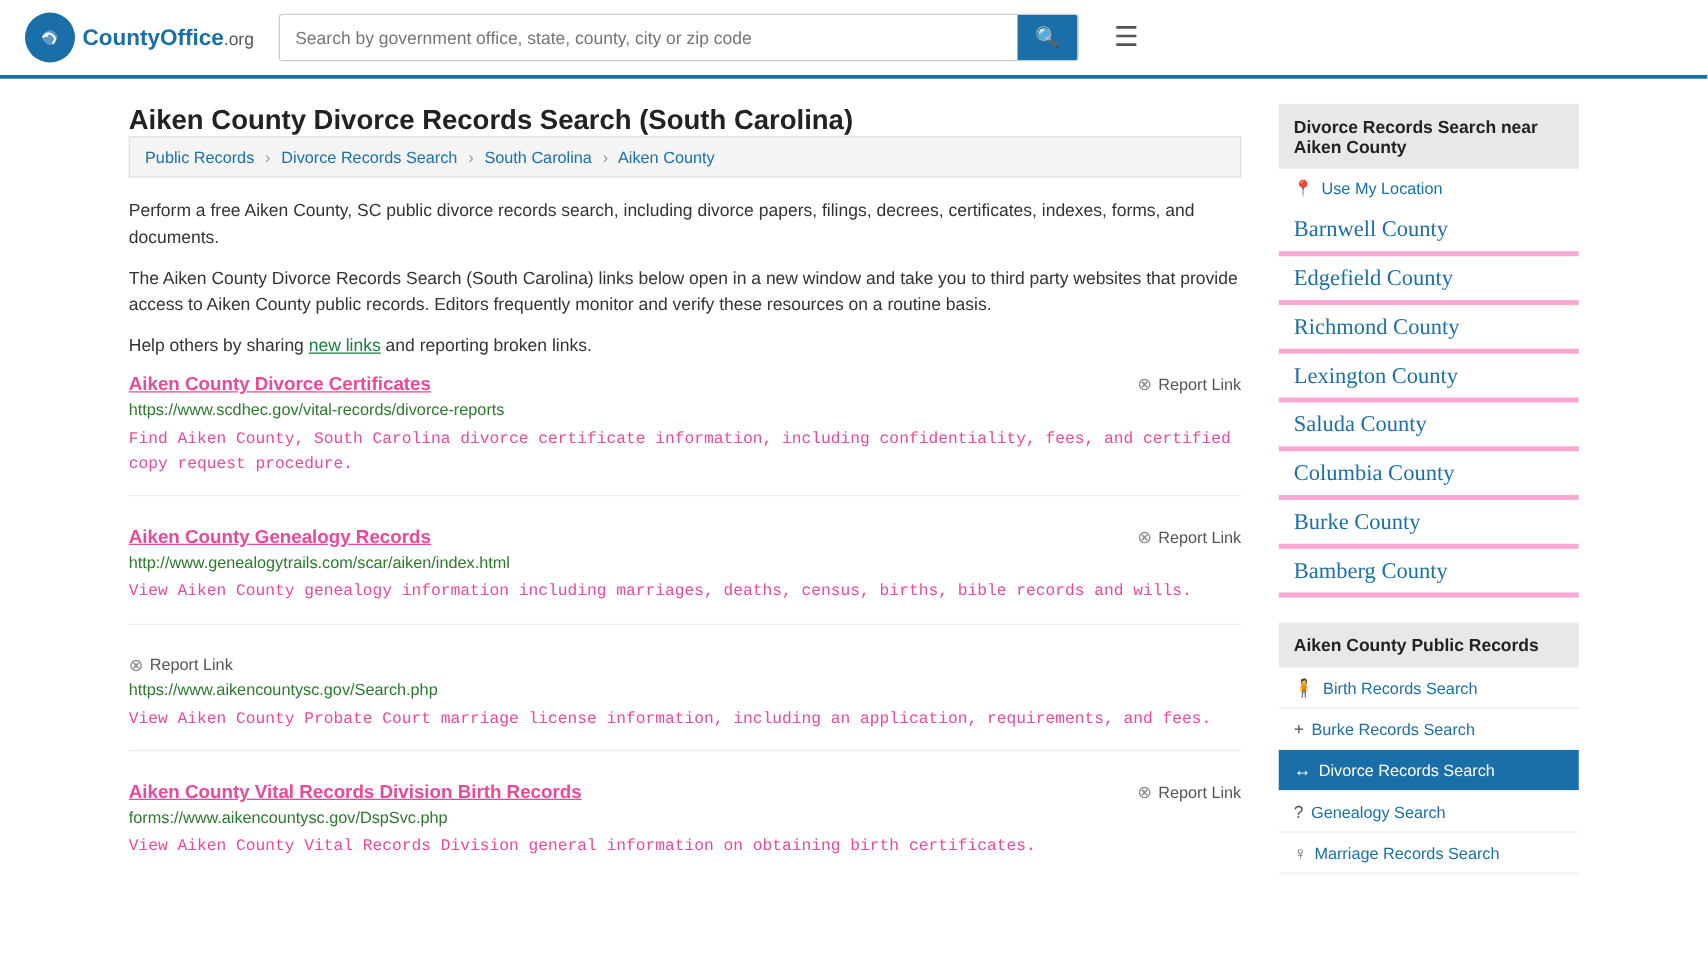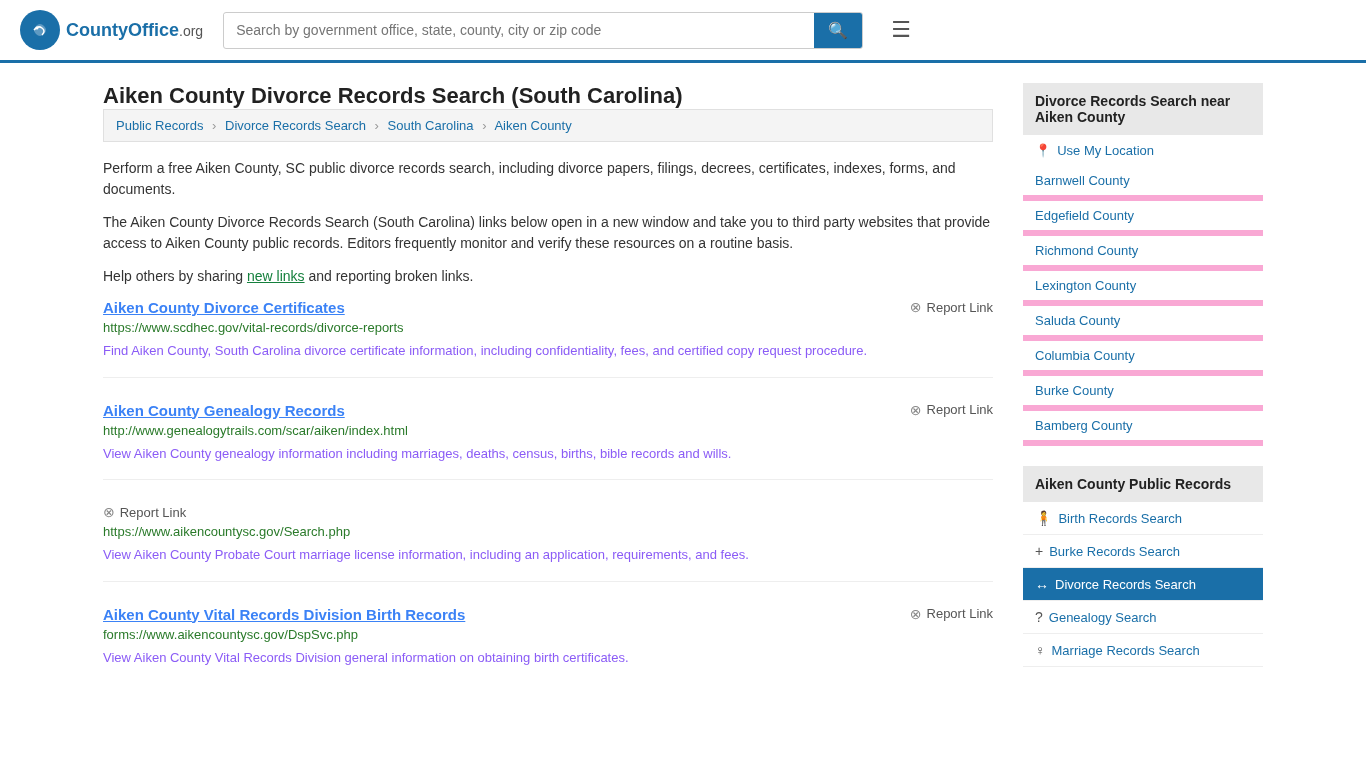--- a/index.html
+++ b/index.html
@@ -131,21 +131,21 @@
     .result-entry:last-child { border-bottom: none; }
     .result-header {
       display: flex;
       align-items: flex-start;
       justify-content: space-between;
       margin-bottom: 4px;
     }
     .result-title {
       font-size: 15px;
       font-weight: bold;
-      color: #3b82f6;
+      color: #ec4899;
       text-decoration: underline;
       cursor: pointer;
     }
     .report-link-btn {
       display: flex;
       align-items: center;
       gap: 5px;
       color: #555;
       font-size: 13px;
       cursor: pointer;
@@ -157,22 +157,23 @@
       font-size: 14px;
       color: #888;
     }
     .result-url {
       color: #2a7a2a;
       font-size: 13px;
       margin-bottom: 6px;
     }
     .result-desc {
       font-size: 13px;
-      color: #8b5cf6;
+      color: #ec4899;
       line-height: 1.5;
+      font-family: Liberation Mono, monospace;
     }
 
     
     .sidebar-section {
       margin-bottom: 20px;
     }
     .sidebar-heading {
       background: #e8e8e8;
       padding: 10px 12px;
       font-size: 14px;
@@ -218,22 +219,23 @@
     }
     .sidebar-county-list {
       list-style: none;
       padding: 0;
     }
     .sidebar-county-list li a {
       display: block;
       padding: 7px 12px;
       color: #1a6fa8;
       text-decoration: none;
-      font-size: 13px;
-      border-bottom: 6px solid #f9a8d4;
+      font-size: 18px;
+      border-bottom: 4px solid #f9a8d4;
+      font-family: Liberation Serif, serif;
     }
   </style>
 </head>
 <body>
 
 <header class="header">
   <a class="logo-area" href="#">
     <div class="logo-circle">
       <svg width="24" height="24" viewBox="0 0 24 24" fill="none">
         <circle cx="12" cy="12" r="10" fill="#1a6fa8"></circle>

